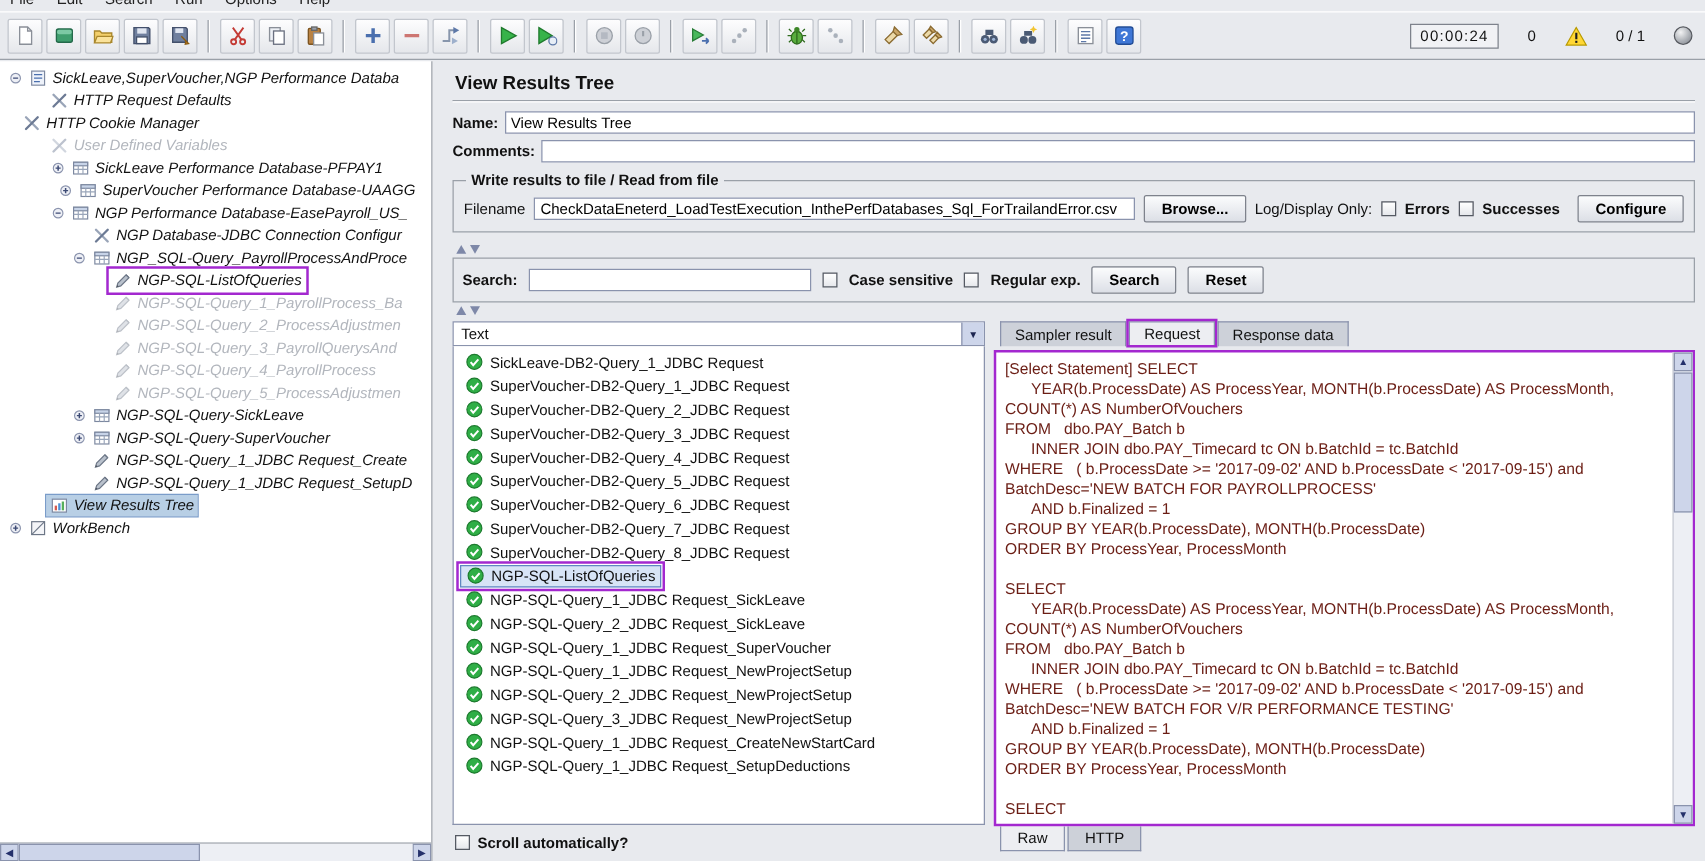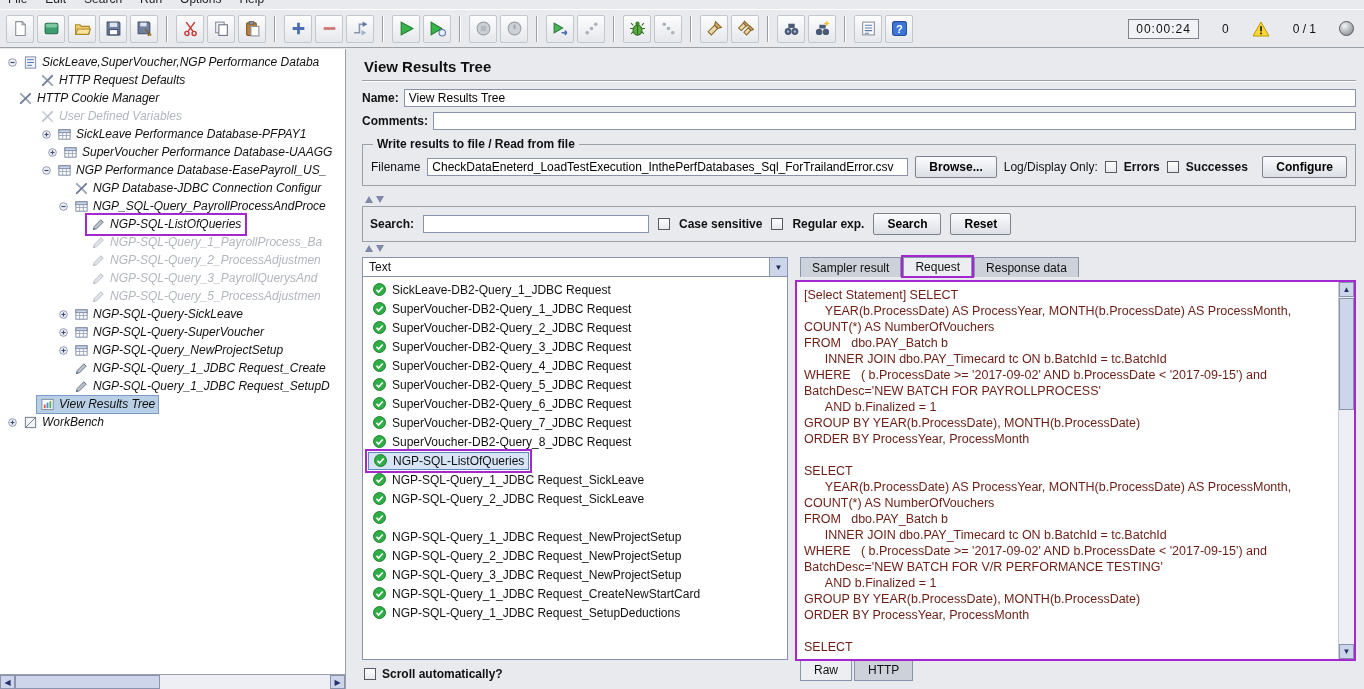--- a/index.html
+++ b/index.html
@@ -541,20 +541,33 @@
         <div class="tree-row" style="padding-left: 73px;">
           <span class="handle"></span>
           <span class="node disabled">
             <span class="icon">
               <svg viewBox="0 0 16 16">
                 <path d="M2.5 13.5l1-3.5 7-7 2.5 2.5-7 7z" fill="#b9c1cc" stroke="#6c7686"></path>
                 <path d="M10.5 3 13 5.5" stroke="#6c7686"></path>
                 <path d="M2.5 13.5 4.2 13l-1.2-1.2z" fill="#4a4f58"></path>
               </svg>
             </span>
+            <span class="lbl">NGP-SQL-Query_4_PayrollProcess</span>
+          </span>
+        </div>
+        <div class="tree-row" style="padding-left: 73px;">
+          <span class="handle"></span>
+          <span class="node disabled">
+            <span class="icon">
+              <svg viewBox="0 0 16 16">
+                <path d="M2.5 13.5l1-3.5 7-7 2.5 2.5-7 7z" fill="#b9c1cc" stroke="#6c7686"></path>
+                <path d="M10.5 3 13 5.5" stroke="#6c7686"></path>
+                <path d="M2.5 13.5 4.2 13l-1.2-1.2z" fill="#4a4f58"></path>
+              </svg>
+            </span>
             <span class="lbl">NGP-SQL-Query_5_ProcessAdjustmen</span>
           </span>
         </div>
         <div class="tree-row" style="padding-left: 56px;">
           <span class="handle">
             <svg viewBox="0 0 12 12">
               <circle cx="6" cy="6" r="4.2" fill="#eef0f6" stroke="#8a93ad"></circle>
               <path d="M3.8 6h4.4M6 3.8v4.4" stroke="#3c4a74" stroke-width="1.3"></path>
             </svg>
           </span>
@@ -578,38 +591,20 @@
           </span>
           <span class="node">
             <span class="icon">
               <svg viewBox="0 0 16 16">
                 <rect x="2" y="3" width="12" height="10" fill="#fff" stroke="#7c88a0"></rect>
                 <rect x="2" y="3" width="12" height="3" fill="#c8d4e8" stroke="#7c88a0"></rect>
                 <path d="M2 9h12M6 6v7M10 6v7" stroke="#9aa6ba"></path>
               </svg>
             </span>
             <span class="lbl">NGP-SQL-Query-SuperVoucher</span>
-          </span>
-        </div>
-        <div class="tree-row" style="padding-left: 56px;">
-          <span class="handle">
-            <svg viewBox="0 0 12 12">
-              <circle cx="6" cy="6" r="4.2" fill="#eef0f6" stroke="#8a93ad"></circle>
-              <path d="M3.8 6h4.4M6 3.8v4.4" stroke="#3c4a74" stroke-width="1.3"></path>
-            </svg>
-          </span>
-          <span class="node">
-            <span class="icon">
-              <svg viewBox="0 0 16 16">
-                <rect x="2" y="3" width="12" height="10" fill="#fff" stroke="#7c88a0"></rect>
-                <rect x="2" y="3" width="12" height="3" fill="#c8d4e8" stroke="#7c88a0"></rect>
-                <path d="M2 9h12M6 6v7M10 6v7" stroke="#9aa6ba"></path>
-              </svg>
-            </span>
-            <span class="lbl">NGP-SQL-Query_NewProjectSetup</span>
           </span>
         </div>
         <div class="tree-row" style="padding-left: 56px;">
           <span class="handle"></span>
           <span class="node">
             <span class="icon">
               <svg viewBox="0 0 16 16">
                 <path d="M2.5 13.5l1-3.5 7-7 2.5 2.5-7 7z" fill="#b9c1cc" stroke="#6c7686"></path>
                 <path d="M10.5 3 13 5.5" stroke="#6c7686"></path>
                 <path d="M2.5 13.5 4.2 13l-1.2-1.2z" fill="#4a4f58"></path>
@@ -862,20 +857,21 @@
               </span>
             </div>
             <div class="list-row">
               <span class="content">
                 <span class="icon">
                   <svg viewBox="0 0 16 16">
                     <circle cx="8" cy="8" r="6.4" fill="#2fae46" stroke="#1d7a2e"></circle>
                     <path d="M4.8 8.2l2.2 2.6 4.4-5" fill="none" stroke="#fff" stroke-width="1.7"></path>
                   </svg>
                 </span>
+                <span>NGP-SQL-Query_1_JDBC Request_SuperVoucher</span>
               </span>
             </div>
             <div class="list-row">
               <span class="content">
                 <span class="icon">
                   <svg viewBox="0 0 16 16">
                     <circle cx="8" cy="8" r="6.4" fill="#2fae46" stroke="#1d7a2e"></circle>
                     <path d="M4.8 8.2l2.2 2.6 4.4-5" fill="none" stroke="#fff" stroke-width="1.7"></path>
                   </svg>
                 </span>

